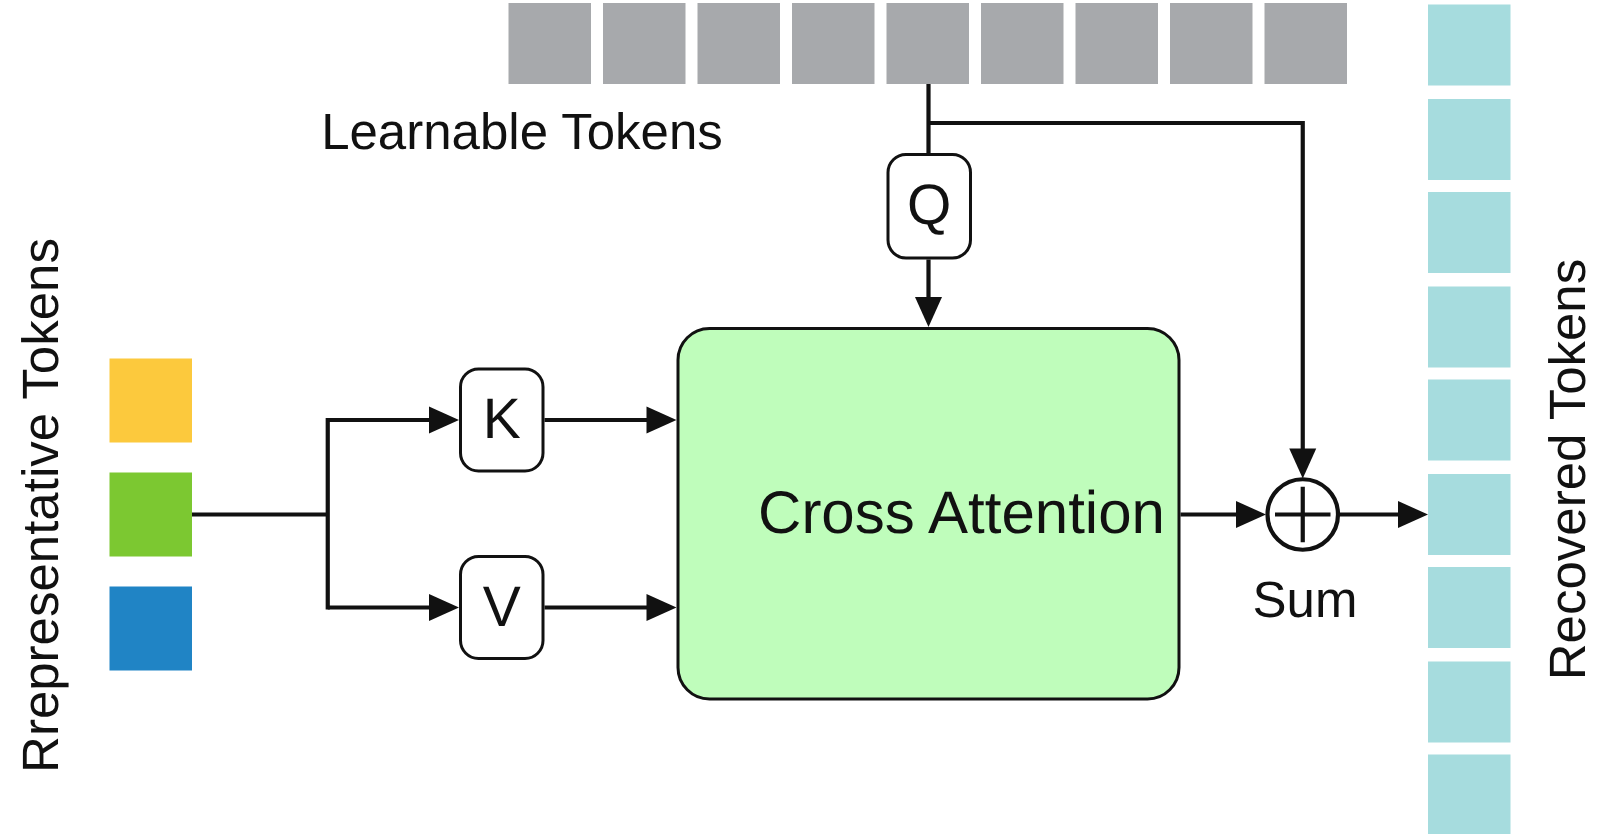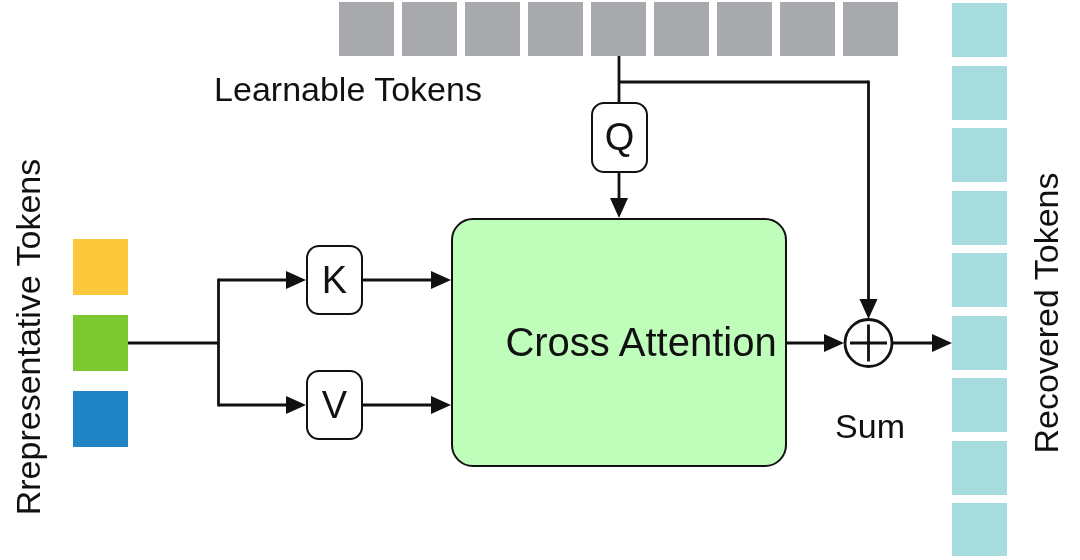--- a/index.html
+++ b/index.html
@@ -22,21 +22,21 @@
   .col-representative{left:73px;top:239px;gap:20px;}
   .col-representative .token{width:55px;height:56px;}
   .col-recovered{left:952px;top:3px;gap:8.5px;}
   .col-recovered .token{width:55px;height:54px;}
 
   .label{position:absolute;white-space:nowrap;font-size:34px;transform:translate(-50%,-50%);}
   .label.vertical{transform:translate(-50%,-50%) rotate(-90deg);}
   .learnable-label{left:348px;top:89px;}
   .rep-label{left:28px;top:337px;}
   .rec-label{left:1046px;top:313px;}
-  .sum-label{left:870px;top:401px;margin-top:25px;}
+  .sum-label{left:870px;top:401px;}
 
   .node{position:absolute;display:flex;align-items:center;justify-content:center;
         box-sizing:border-box;border:2.8px solid #111;background:#fff;}
   .qkv-box{width:57px;border-radius:13px;font-size:38px;}
   .box-q{left:591px;top:102px;height:71px;}
   .box-k{left:306px;top:245px;height:70px;}
   .box-v{left:306px;top:370px;height:70px;}
   .ca-box{left:451px;top:218px;width:336px;height:249px;border-radius:22px;
           background:var(--attention-fill,#bffdbb);font-size:40px;padding-left:44px;}
 </style>

